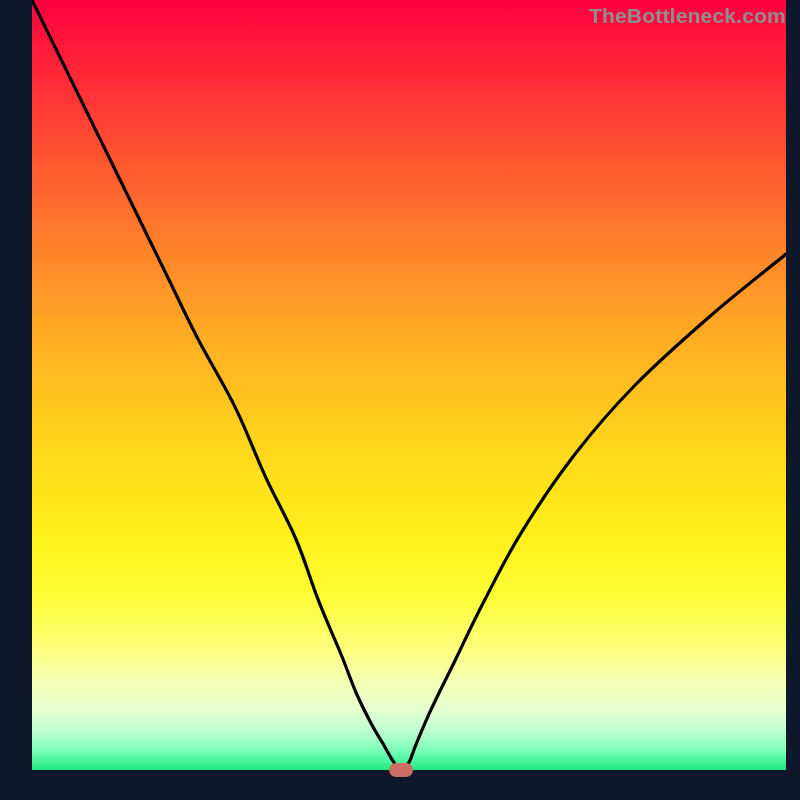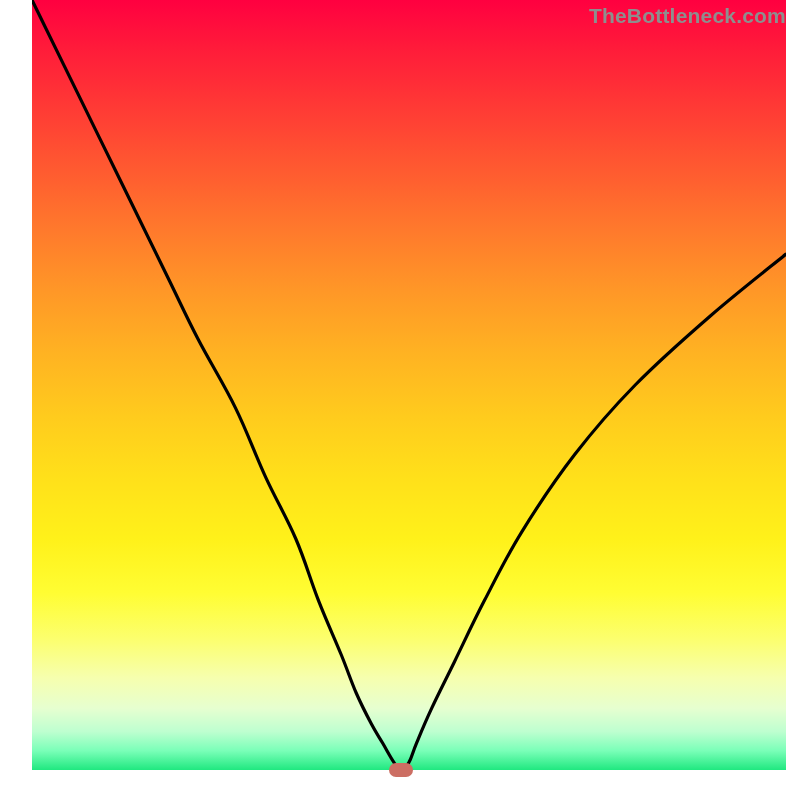--- a/index.html
+++ b/index.html
@@ -7,21 +7,21 @@
     padding: 0;
     width: 800px;
     height: 800px;
     background: #000;
     overflow: hidden;
   }
   .frame {
     position: relative;
     width: 800px;
     height: 800px;
-    background: #ffffff;
+    background: #0f172a;
   }
   .plot-area {
     position: absolute;
     left: 32px;
     top: 0;
     width: 754px;
     height: 770px;
     background: linear-gradient(to bottom,
       #ff0040 0%,
       #ff1a3a 6%,

